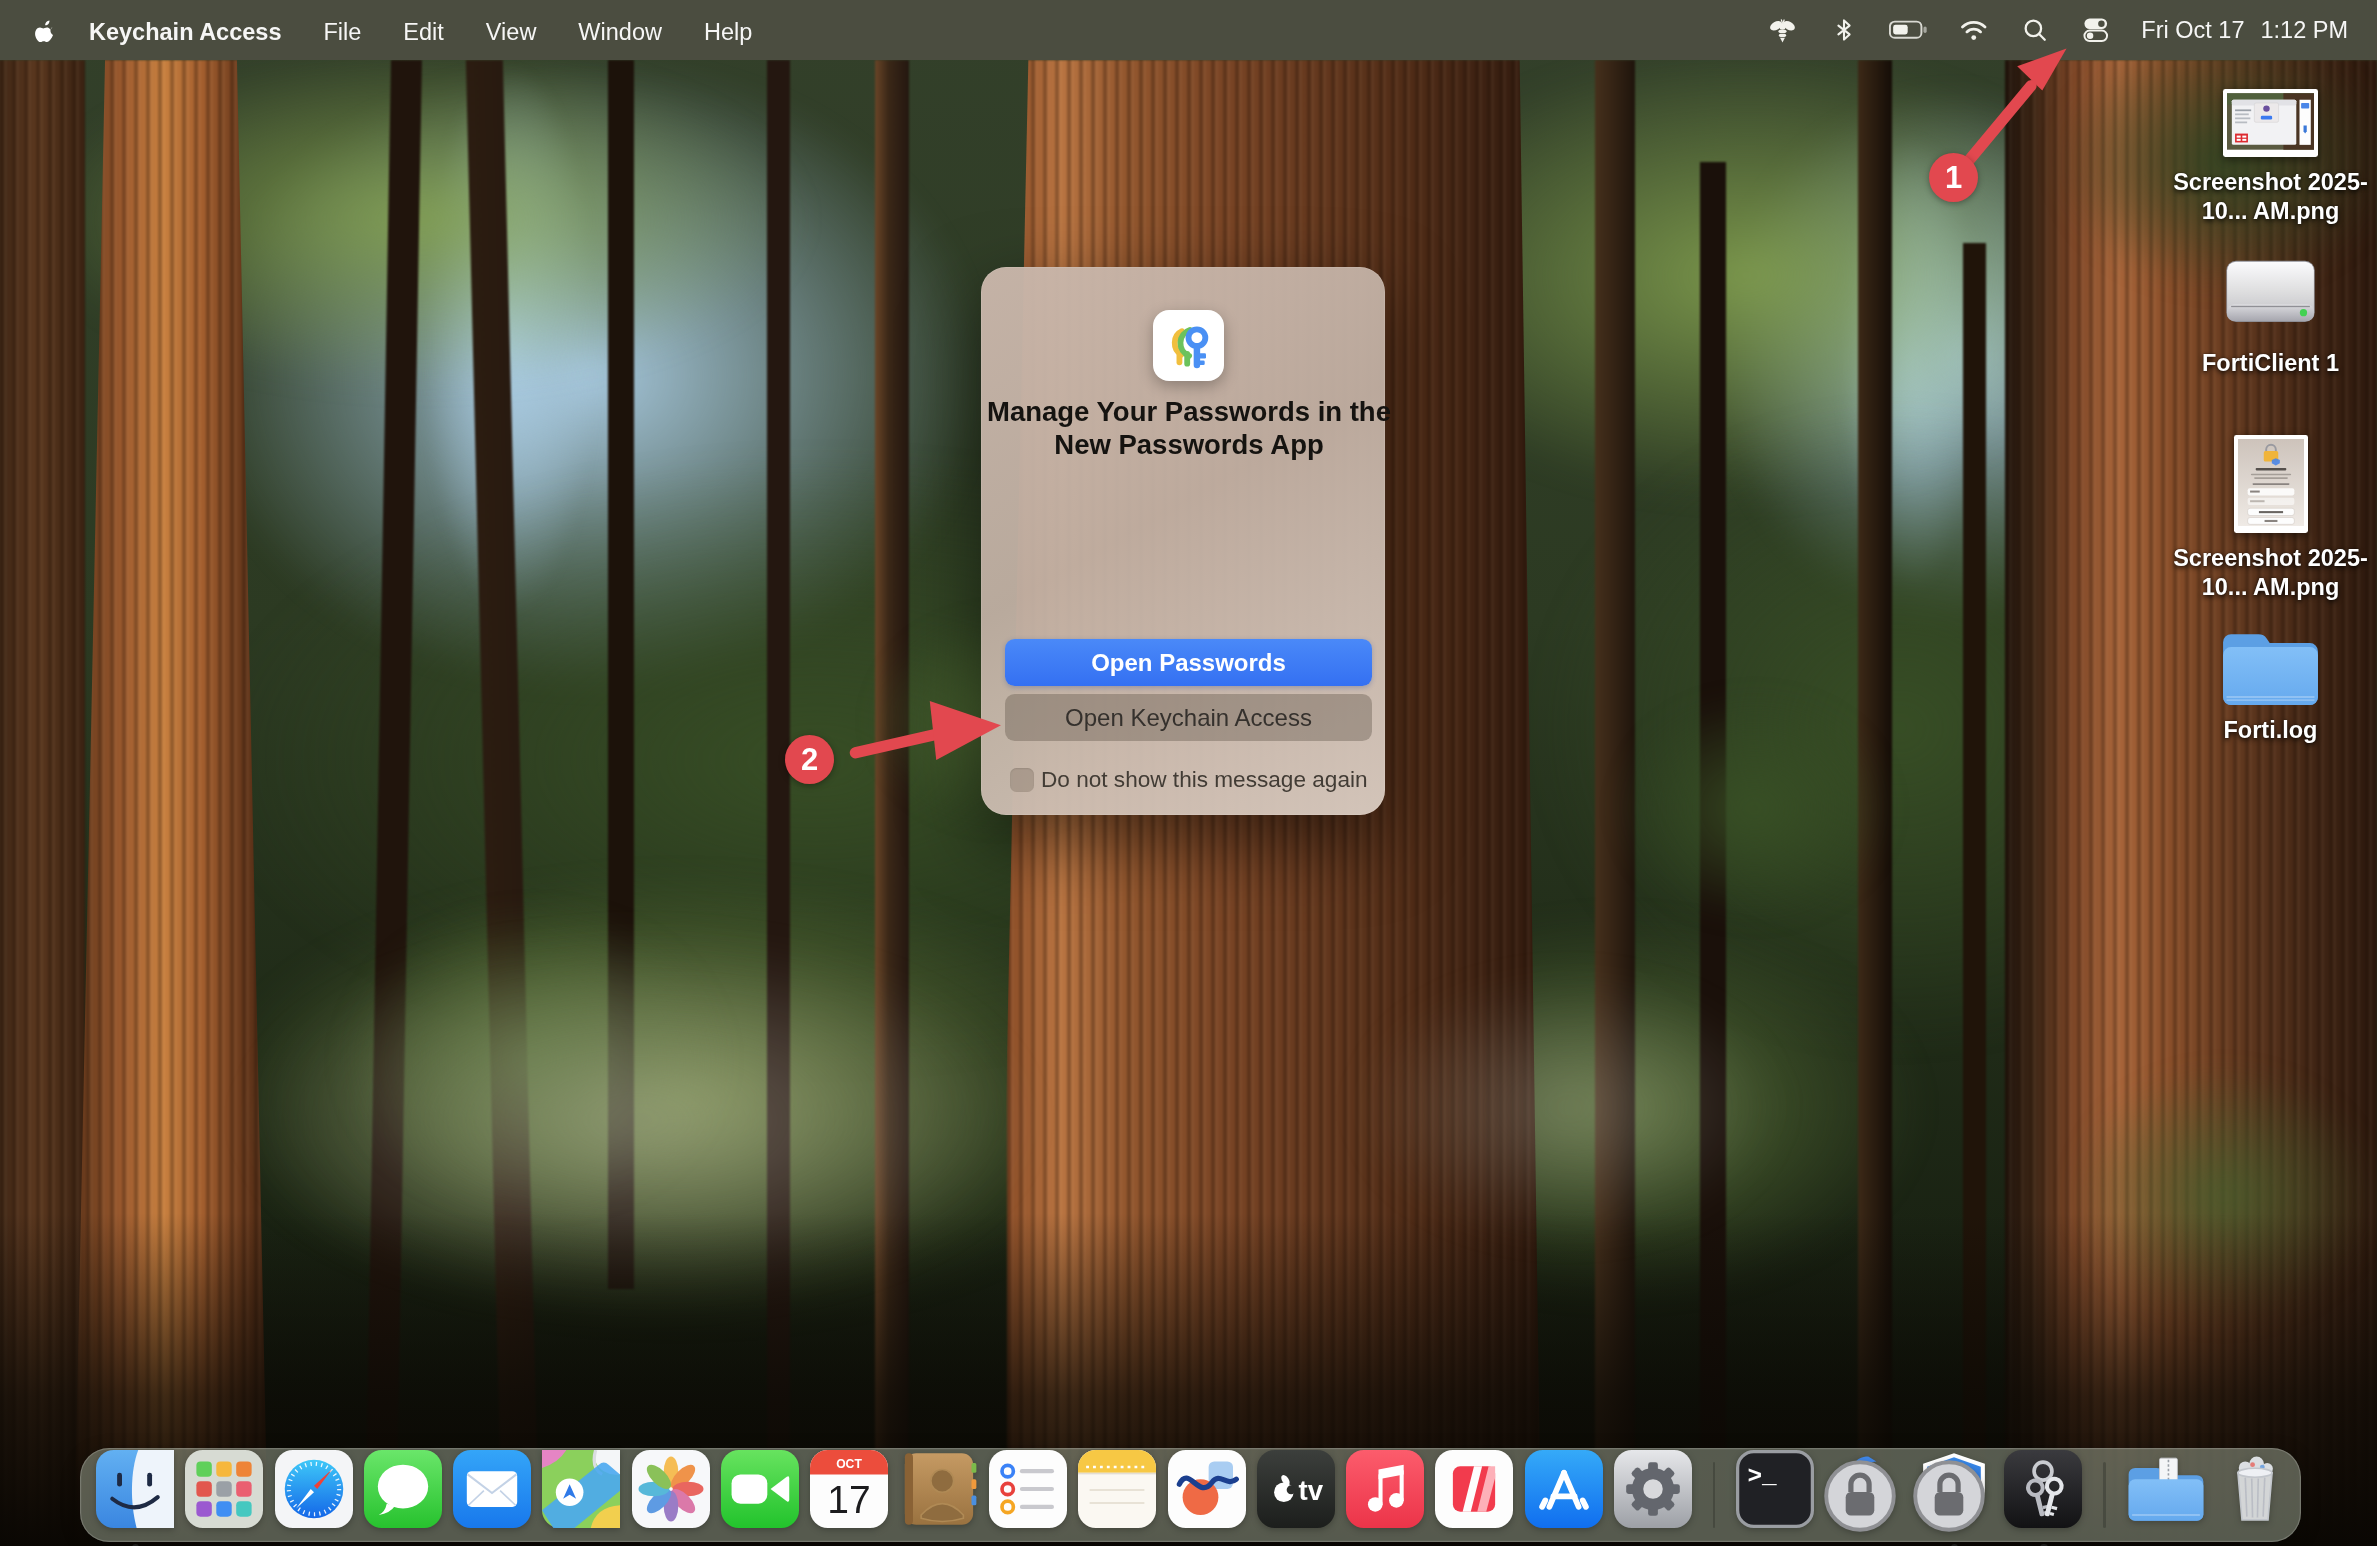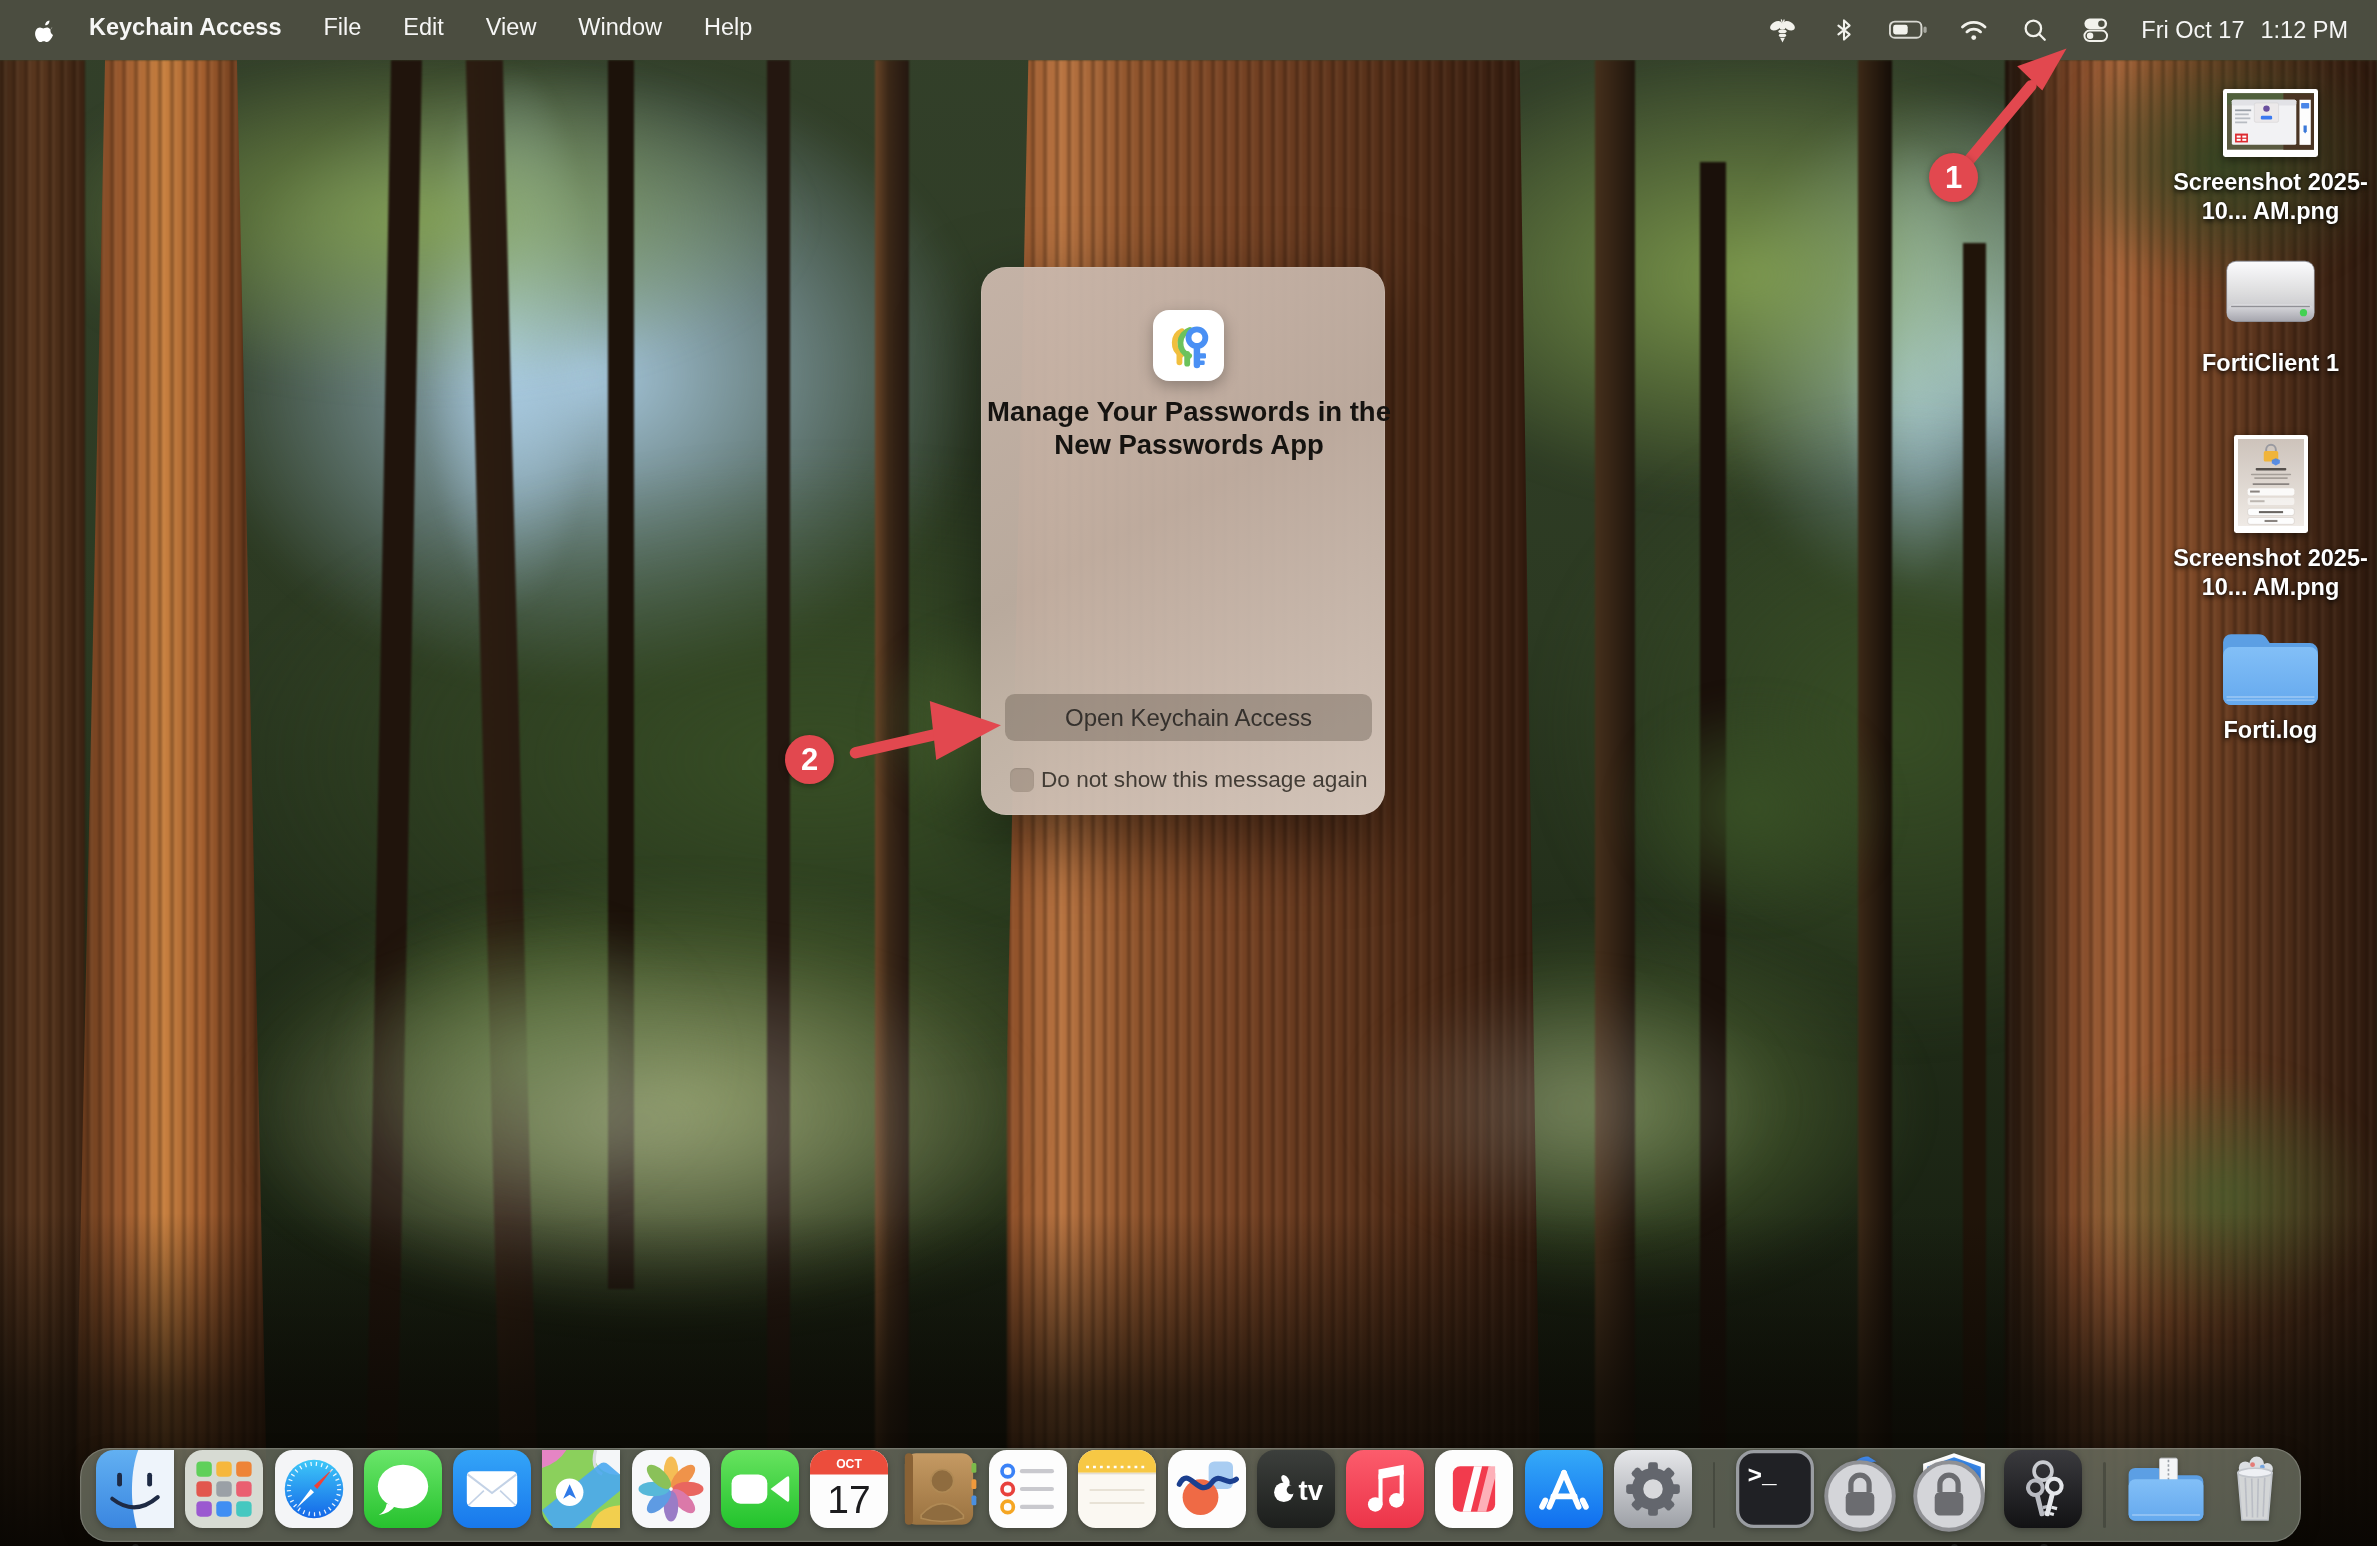--- a/index.html
+++ b/index.html
@@ -17,21 +17,21 @@
   .mist { background:radial-gradient(closest-side, rgba(210,205,190,0.42), rgba(210,205,190,0)); filter:blur(22.6px); }
   .trunk { filter:blur(1.2px); }
   .trunk .grain { position:absolute; inset:0;
     background:repeating-linear-gradient(90deg, rgba(30,15,5,0.28) 0 4px, rgba(255,220,180,0.05) 4px 7.3px, transparent 7.3px 12px); }
   .floor { left:0; width:2377px; top:1213px; height:333px;
     background:linear-gradient(180deg, rgba(10,8,4,0) 0%, rgba(10,8,4,0.72) 55%, #0a0703 100%); }
 
   
   #menubar { position:absolute; left:0; top:0; width:2377px; height:60px; background:#4b4d40;
     display:flex; align-items:center; color:rgba(255,255,255,0.95); font-size:23.5px; z-index:30; }
-  #menubar .left { display:flex; align-items:flex-start; }
+  #menubar .left { display:flex; align-items:flex-end; }
   .apple-logo { margin-left:34px; width:27.5px; height:32px; display:flex; align-items:center; }
   .mb-appname { font-weight:700; margin-left:27.5px; }
   .mb-item { margin-left:42px; font-weight:400; }
   #menubar .right { margin-left:auto; display:flex; align-items:center; gap:30px; padding-right:29px; }
   .status-ic { width:31px; height:31px; display:flex; align-items:center; justify-content:center; }
   .mb-clock { display:flex; gap:16px; font-size:23.5px; }
 
   
   .dicon { position:absolute; width:243px; left:2149px; display:flex; flex-direction:column; align-items:center; z-index:5; }
   .dicon .dlabel { margin-top:11.3px; font-size:23.5px; font-weight:700; color:#fff; text-align:center; line-height:29px;
@@ -300,20 +300,21 @@
         <circle cx="57" cy="32" r="13" stroke="#4a90f4" stroke-width="9" fill="none"></circle>
         <path d="M57 45 v29" stroke="#4a90f4" stroke-width="10" stroke-linecap="round"></path>
         <rect x="60" y="56" width="11" height="8" rx="2" fill="#4a90f4"></rect>
         <rect x="60" y="67" width="9" height="7" rx="2" fill="#4a90f4"></rect>
       </svg>
     </div>
     <div class="dlg-title">
       <div>Manage Your Passwords in the</div>
       <div>New Passwords App</div>
     </div>
+    <button class="dlg-btn" id="btn-passwords">Open Passwords</button>
     <button class="dlg-btn" id="btn-keychain">Open Keychain Access</button>
     <div class="dlg-check-row">
       <div class="dlg-checkbox"></div>
       <div class="dlg-check-label">Do not show this message again</div>
     </div>
   </div>
 
   <div id="dock">
 
     <div class="dock-item">

